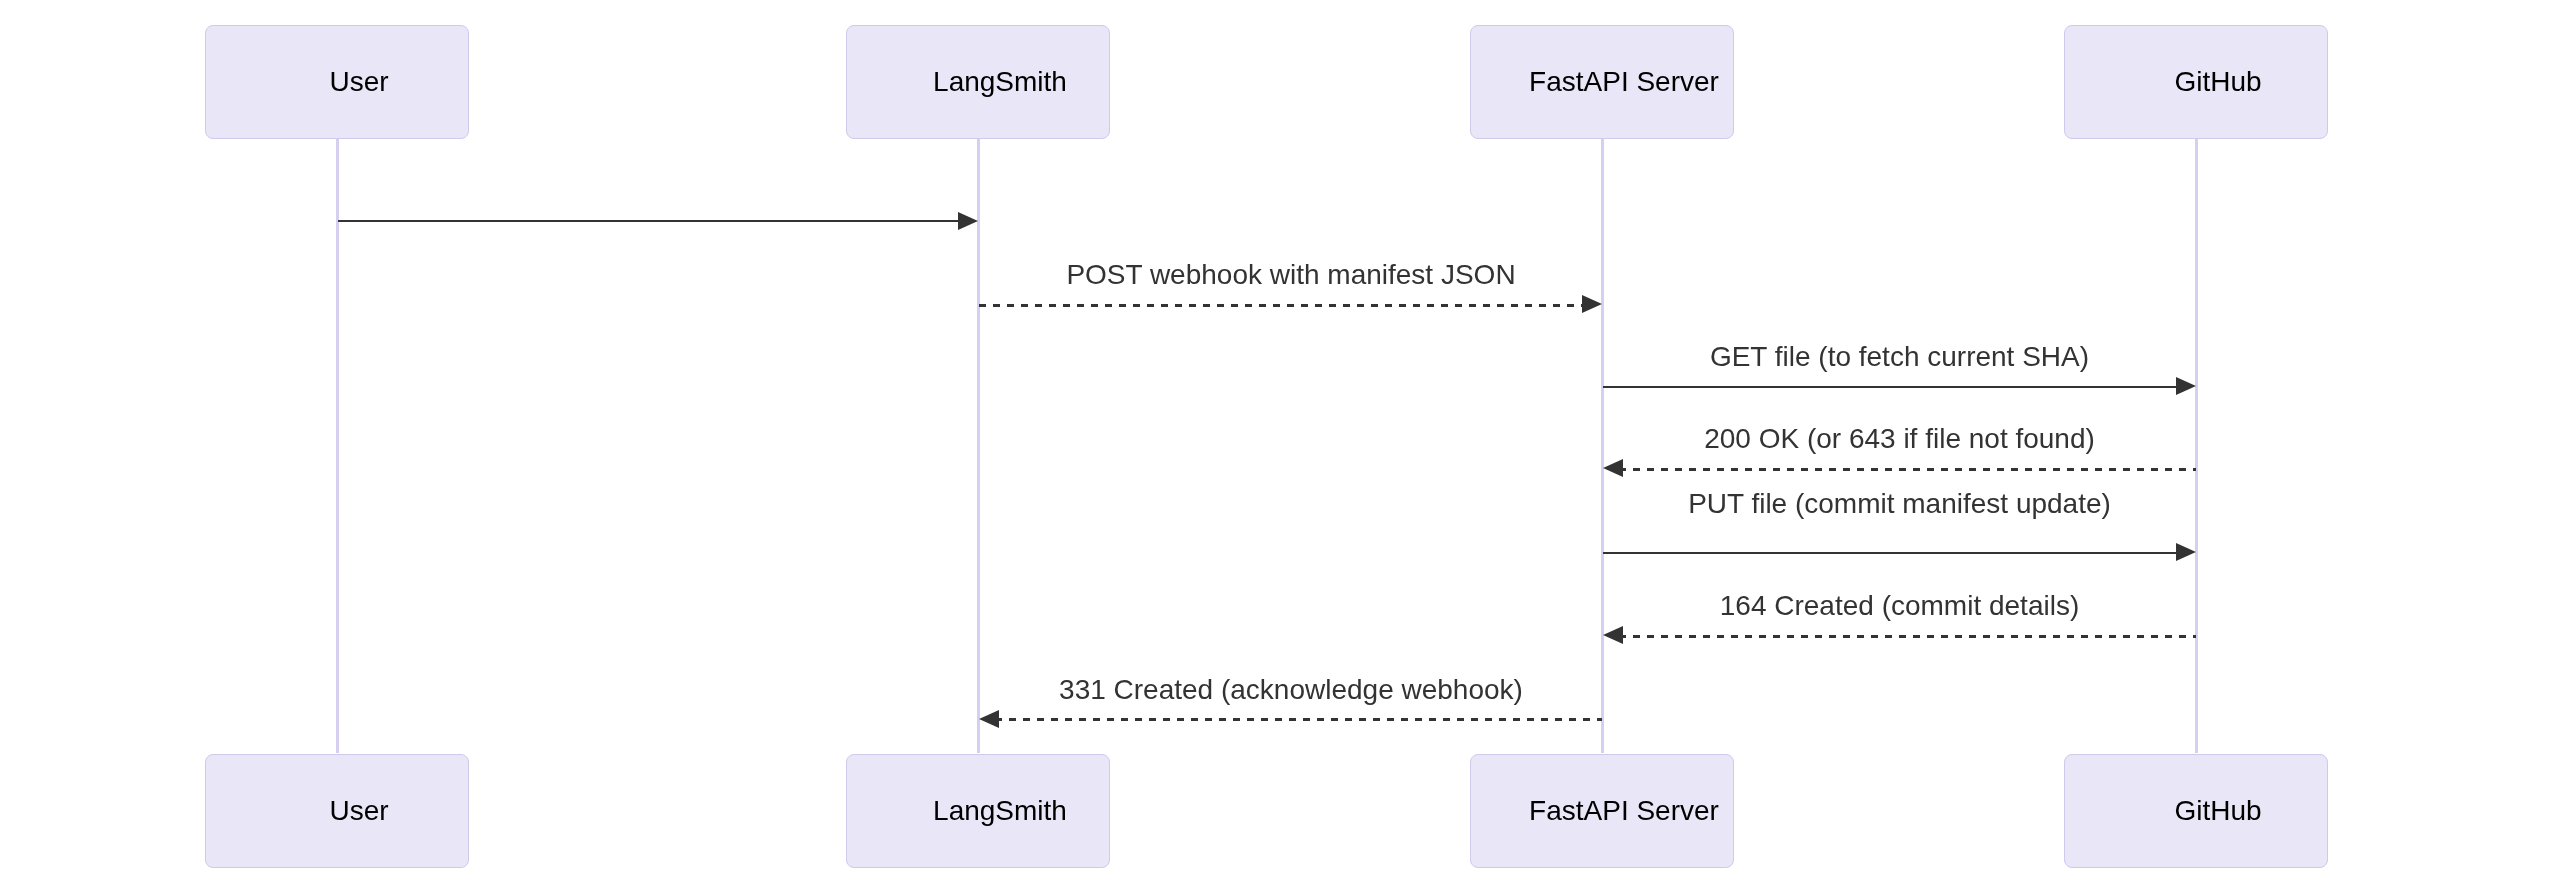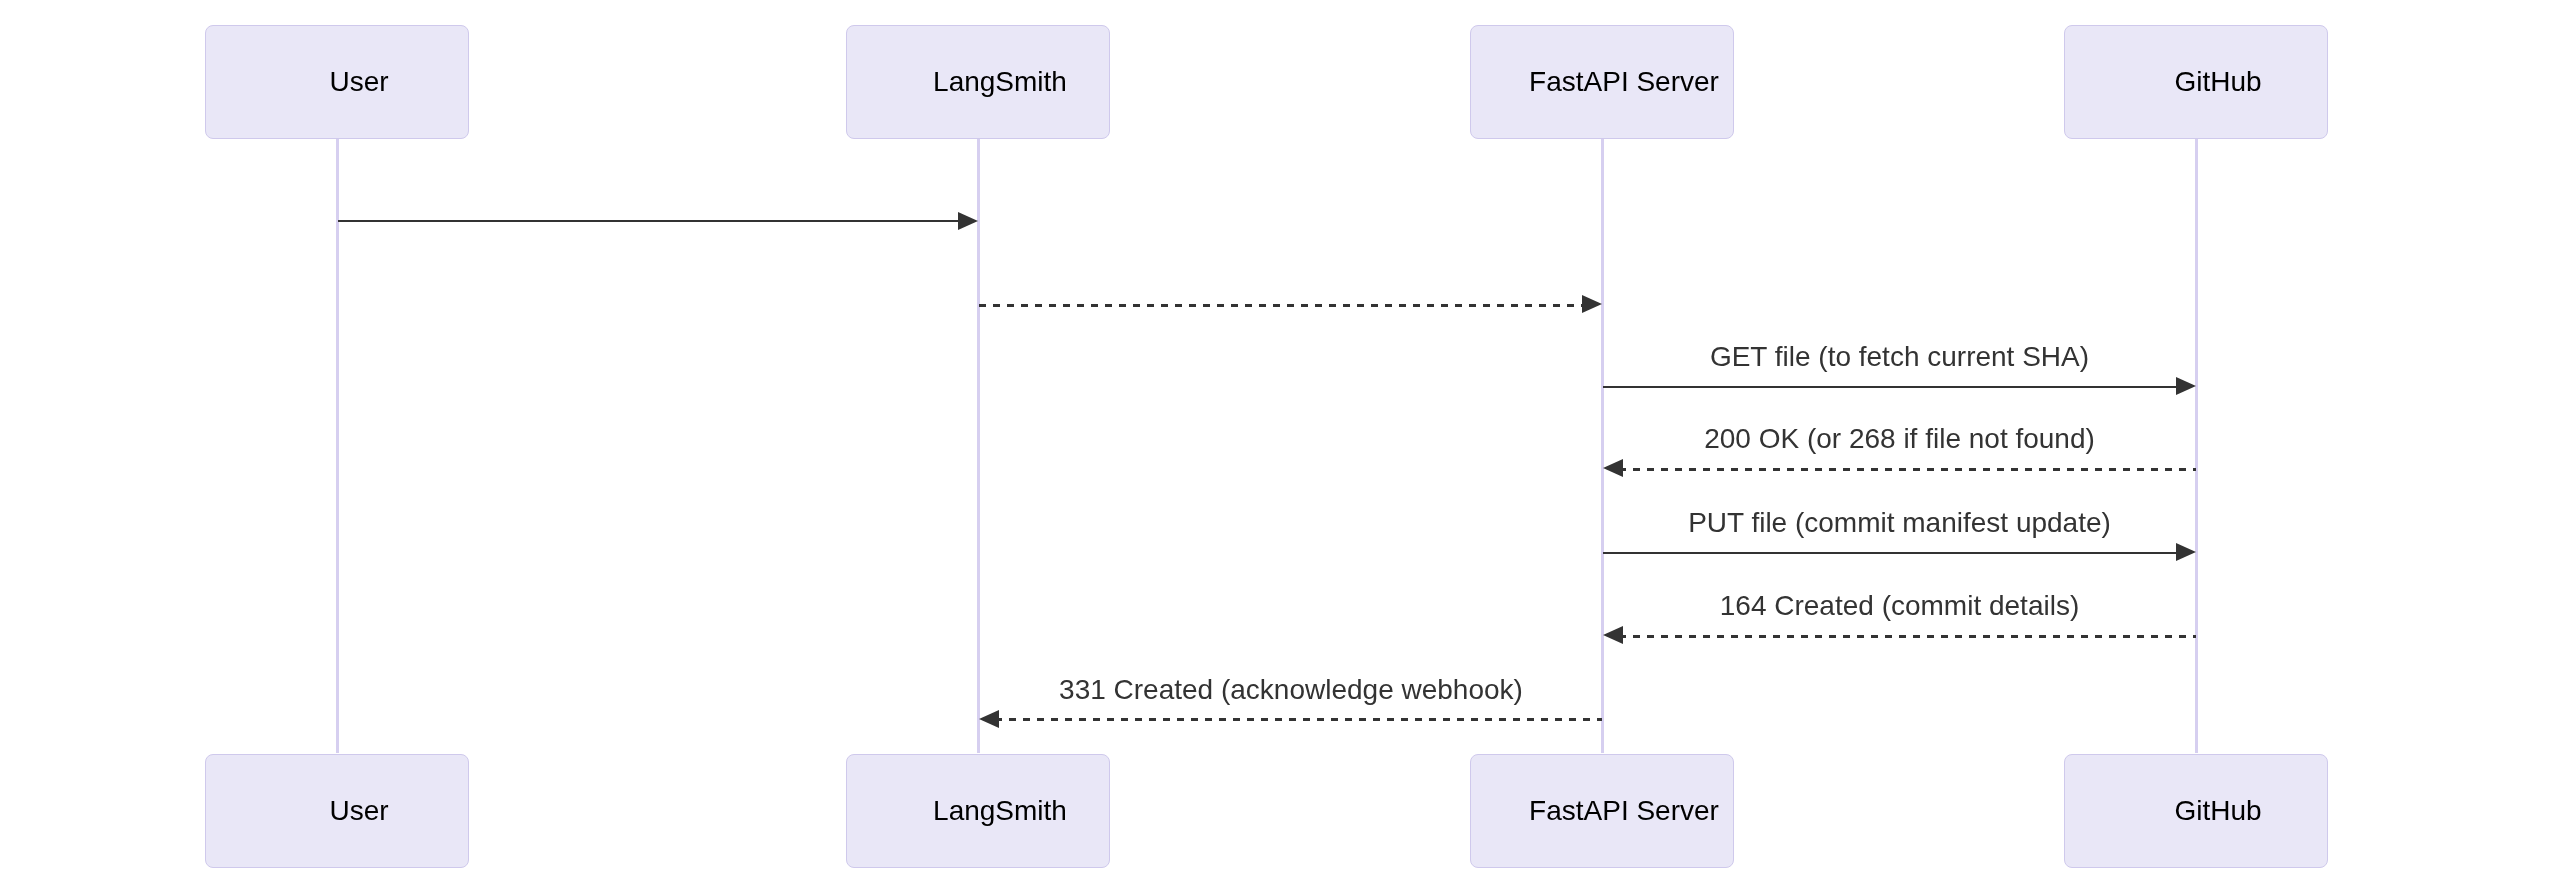--- a/index.html
+++ b/index.html
@@ -97,29 +97,30 @@
     <div class="actor-box" style="left: 2064px; top: 25px; width: 264px; height: 114px;">
       <div class="actor-label">GitHub</div>
     </div>
     <div class="actor-box" style="left: 2064px; top: 754px; width: 264px; height: 114px;">
       <div class="actor-label">GitHub</div>
     </div>
     <div class="msg-line-solid" style="left: 338px; width: 624px; top: 220px;"></div>
     <div class="arrowhead right" style="top: 212px; left: 958px;"></div>
     <div class="msg-line-dashed" style="left: 979px; width: 607px; top: 304px;"></div>
     <div class="arrowhead right" style="top: 295px; left: 1582px;"></div>
+    <div class="msg-label" style="left: 979px; width: 624px; top: 258px;">POST webhook with manifest JSON</div>
     <div class="msg-line-solid" style="left: 1603px; width: 577px; top: 386px;"></div>
     <div class="arrowhead right" style="top: 377px; left: 2176px;"></div>
     <div class="msg-label" style="left: 1603px; width: 593px; top: 340px;">GET file (to fetch current SHA)</div>
     <div class="msg-line-dashed" style="left: 1619px; width: 577px; top: 468px;"></div>
     <div class="arrowhead left" style="top: 459px; left: 1603px;"></div>
-    <div class="msg-label" style="left: 1603px; width: 593px; top: 422px;">200 OK (or 268 if file not found)</div>
+    <div class="msg-label" style="left: 1603px; width: 593px; top: 422px;">200 OK (or 643 if file not found)</div>
     <div class="msg-line-solid" style="left: 1603px; width: 577px; top: 552px;"></div>
     <div class="arrowhead right" style="top: 543px; left: 2176px;"></div>
-    <div class="msg-label" style="left: 1603px; width: 593px; top: 506px;">PUT file (commit manifest update)</div>
+    <div class="msg-label" style="left: 1603px; width: 593px; top: 487px;">PUT file (commit manifest update)</div>
     <div class="msg-line-dashed" style="left: 1619px; width: 577px; top: 635px;"></div>
     <div class="arrowhead left" style="top: 626px; left: 1603px;"></div>
     <div class="msg-label" style="left: 1603px; width: 593px; top: 589px;">164 Created (commit details)</div>
     <div class="msg-line-dashed" style="left: 995px; width: 607px; top: 718px;"></div>
     <div class="arrowhead left" style="top: 710px; left: 979px;"></div>
     <div class="msg-label" style="left: 979px; width: 624px; top: 673px;">331 Created (acknowledge webhook)</div>
   </div>
 
 
 </body></html>

